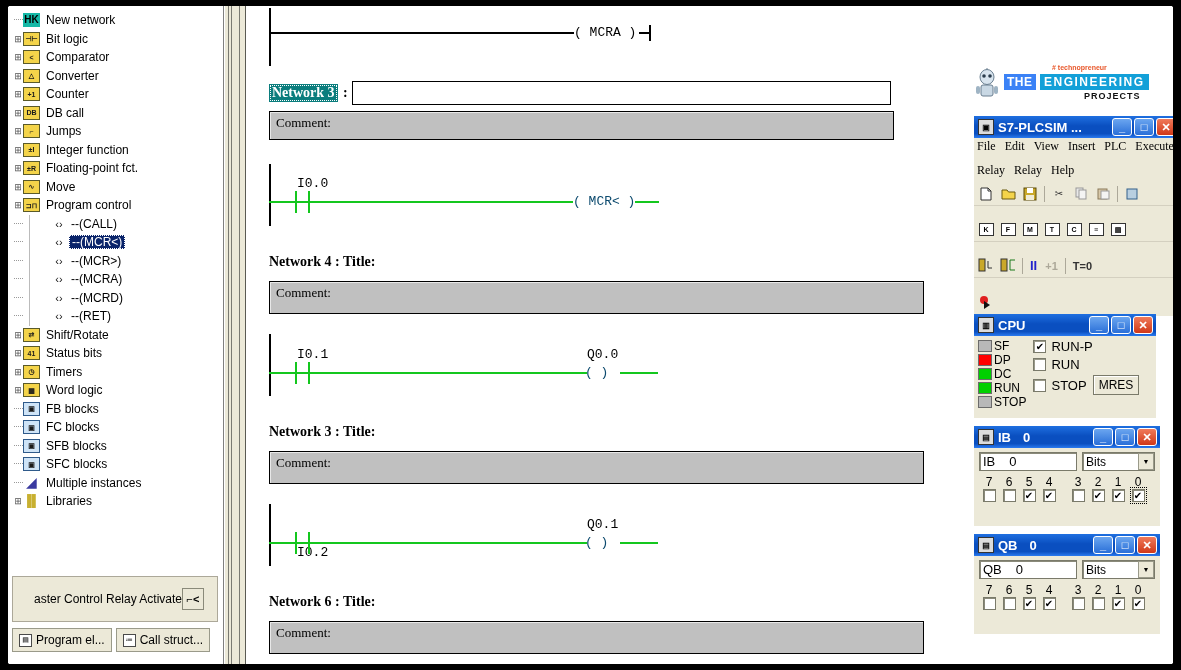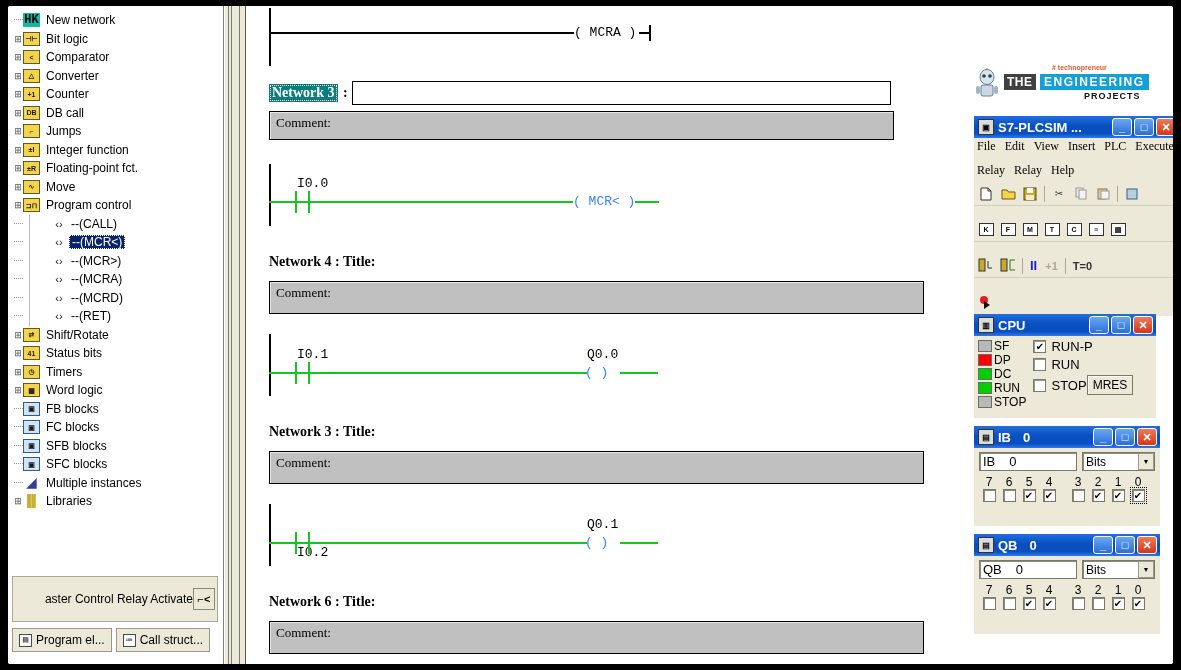--- a/index.html
+++ b/index.html
@@ -39,31 +39,31 @@
   .indent2 { width: 26px; flex: none; height: 100%;
         background: linear-gradient(to right, transparent 6px, #bbb 6px, #bbb 7px, transparent 7px); }
   .ticon {
     width: 17px; height: 14px; flex: none; margin-right: 4px;
     border: 1px solid #5a5a2a; background: #f4d44a;
     display: flex; align-items: center; justify-content: center;
     font-size: 7px; font-weight: bold; color: #1a1a1a; line-height: 1;
     font-family: "Liberation Sans", sans-serif; overflow: hidden;
   }
   .ticon.blue { background: #cfe4f7; border-color: #2f5a8a; }
-  .ticon.net { background: #14b8a6; border: none; color: #000; font-size: 12px; font-family: Liberation Mono, monospace; }
+  .ticon.net { background: #14b8a6; border: none; color: #000; font-size: 10px; }
   .ticon.multi { background: transparent; border: none; }
   .tlabel { padding-left: 2px; }
   .leaf-icon { width: 20px; flex: none; text-align: center; font-size: 11px; color: #111; }
   .sel { background: #0a246a; color: #ffffff; padding: 0 3px;
          outline: 1px dotted #ffffff; outline-offset: -1px; }
 
   #tree-hint {
     position: absolute; left: 4px; top: 570px; width: 206px; height: 46px;
     background: #ece9d8; border: 1px solid #aca899;
-    display: flex; align-items: center; justify-content: flex-end;
+    display: flex; align-items: center; justify-content: center;
     font-size: 12px; color: #000; padding: 0 2px 0 8px;
     overflow: hidden; white-space: nowrap;
   }
   #tree-hint .htext { padding-left: 2px; }
   #tree-hint .hbtn {
     width: 22px; height: 22px; border: 1px solid #8a8a7a; background: #ece9d8;
     display: flex; align-items: center; justify-content: center;
     font-size: 11px; font-weight: bold; color: #000;
   }
   #tab-row {
@@ -127,39 +127,39 @@
     font-size: 13px; color: #000; white-space: nowrap;
   }
   .contact { position: absolute; width: 16px; height: 22px; }
   .contact span {
     position: absolute; top: 0; width: 2px; height: 22px; background: #14c71e;
   }
   .contact span.l { left: 0; }
   .contact span.r { left: 13px; }
   .coil {
     position: absolute; font-family: "Liberation Mono", monospace;
-    font-size: 13px; color: #3b82f6; letter-spacing: 0px; white-space: nowrap;
+    font-size: 13px; color: #0c4a6e; letter-spacing: 0px; white-space: nowrap;
   }
   .coil.black { color: #000; }
 
   
   #plcsim-area {
     position: absolute; left: 956px; top: 0; width: 209px; height: 658px;
     background: #ffffff; overflow: hidden;
   }
   #logo { position: absolute; left: 10px; top: 58px; width: 190px; height: 42px; }
   #logo .robot {
     position: absolute; left: 0; top: 4px; width: 26px; height: 32px;
   }
   #logo .tp {
     position: absolute; left: 78px; top: 0px; font-size: 7px; color: #e8572a;
     font-weight: bold; font-family: "Liberation Sans", sans-serif;
   }
   #logo .the {
-    position: absolute; left: 30px; top: 10px; background: #404040; color: #ffffff;
+    position: absolute; left: 30px; top: 10px; background: #3b82f6; color: #ffffff;
     font-size: 12px; font-weight: bold; padding: 1px 3px; letter-spacing: 0.5px;
   }
   #logo .eng {
     position: absolute; left: 66px; top: 10px; background: #13a0d8; color: #ffffff;
     font-size: 12px; font-weight: bold; padding: 1px 4px; letter-spacing: 1.5px;
   }
   #logo .proj {
     position: absolute; left: 110px; top: 27px; font-size: 9px; font-weight: bold;
     color: #111; letter-spacing: 1px;
   }
@@ -219,21 +219,21 @@
            font-family: "Liberation Sans", sans-serif; }
   .modes { padding-left: 7px; display: flex; flex-direction: column; gap: 3px; }
   .mode { display: flex; align-items: center; font-size: 13px; color: #000; }
   .cb {
     width: 13px; height: 13px; border: 1px solid #7a7a6a; background: #ffffff;
     display: flex; align-items: center; justify-content: center;
     font-size: 10px; color: #000; margin-right: 5px; flex: none;
     box-shadow: inset 1px 1px 0 #9a9a8a;
   }
   .mres {
-    border: 1px solid #7a7a6a; background: #ece9d8;
+    margin-left: 6px; border: 1px solid #7a7a6a; background: #ece9d8;
     font-size: 12px; padding: 2px 5px; color: #000;
     box-shadow: inset 1px 1px 0 #ffffff;
   }
 
   .var-body { padding: 4px 5px 5px 5px; }
   .var-row1 { display: flex; align-items: center; gap: 5px; }
   .var-name {
     flex: 1; height: 19px; background: #ffffff; border: 1px solid #7a7a6a;
     box-shadow: inset 1px 1px 0 #8a8a7a;
     display: flex; align-items: center; font-size: 13px; color: #000; padding-left: 3px;

